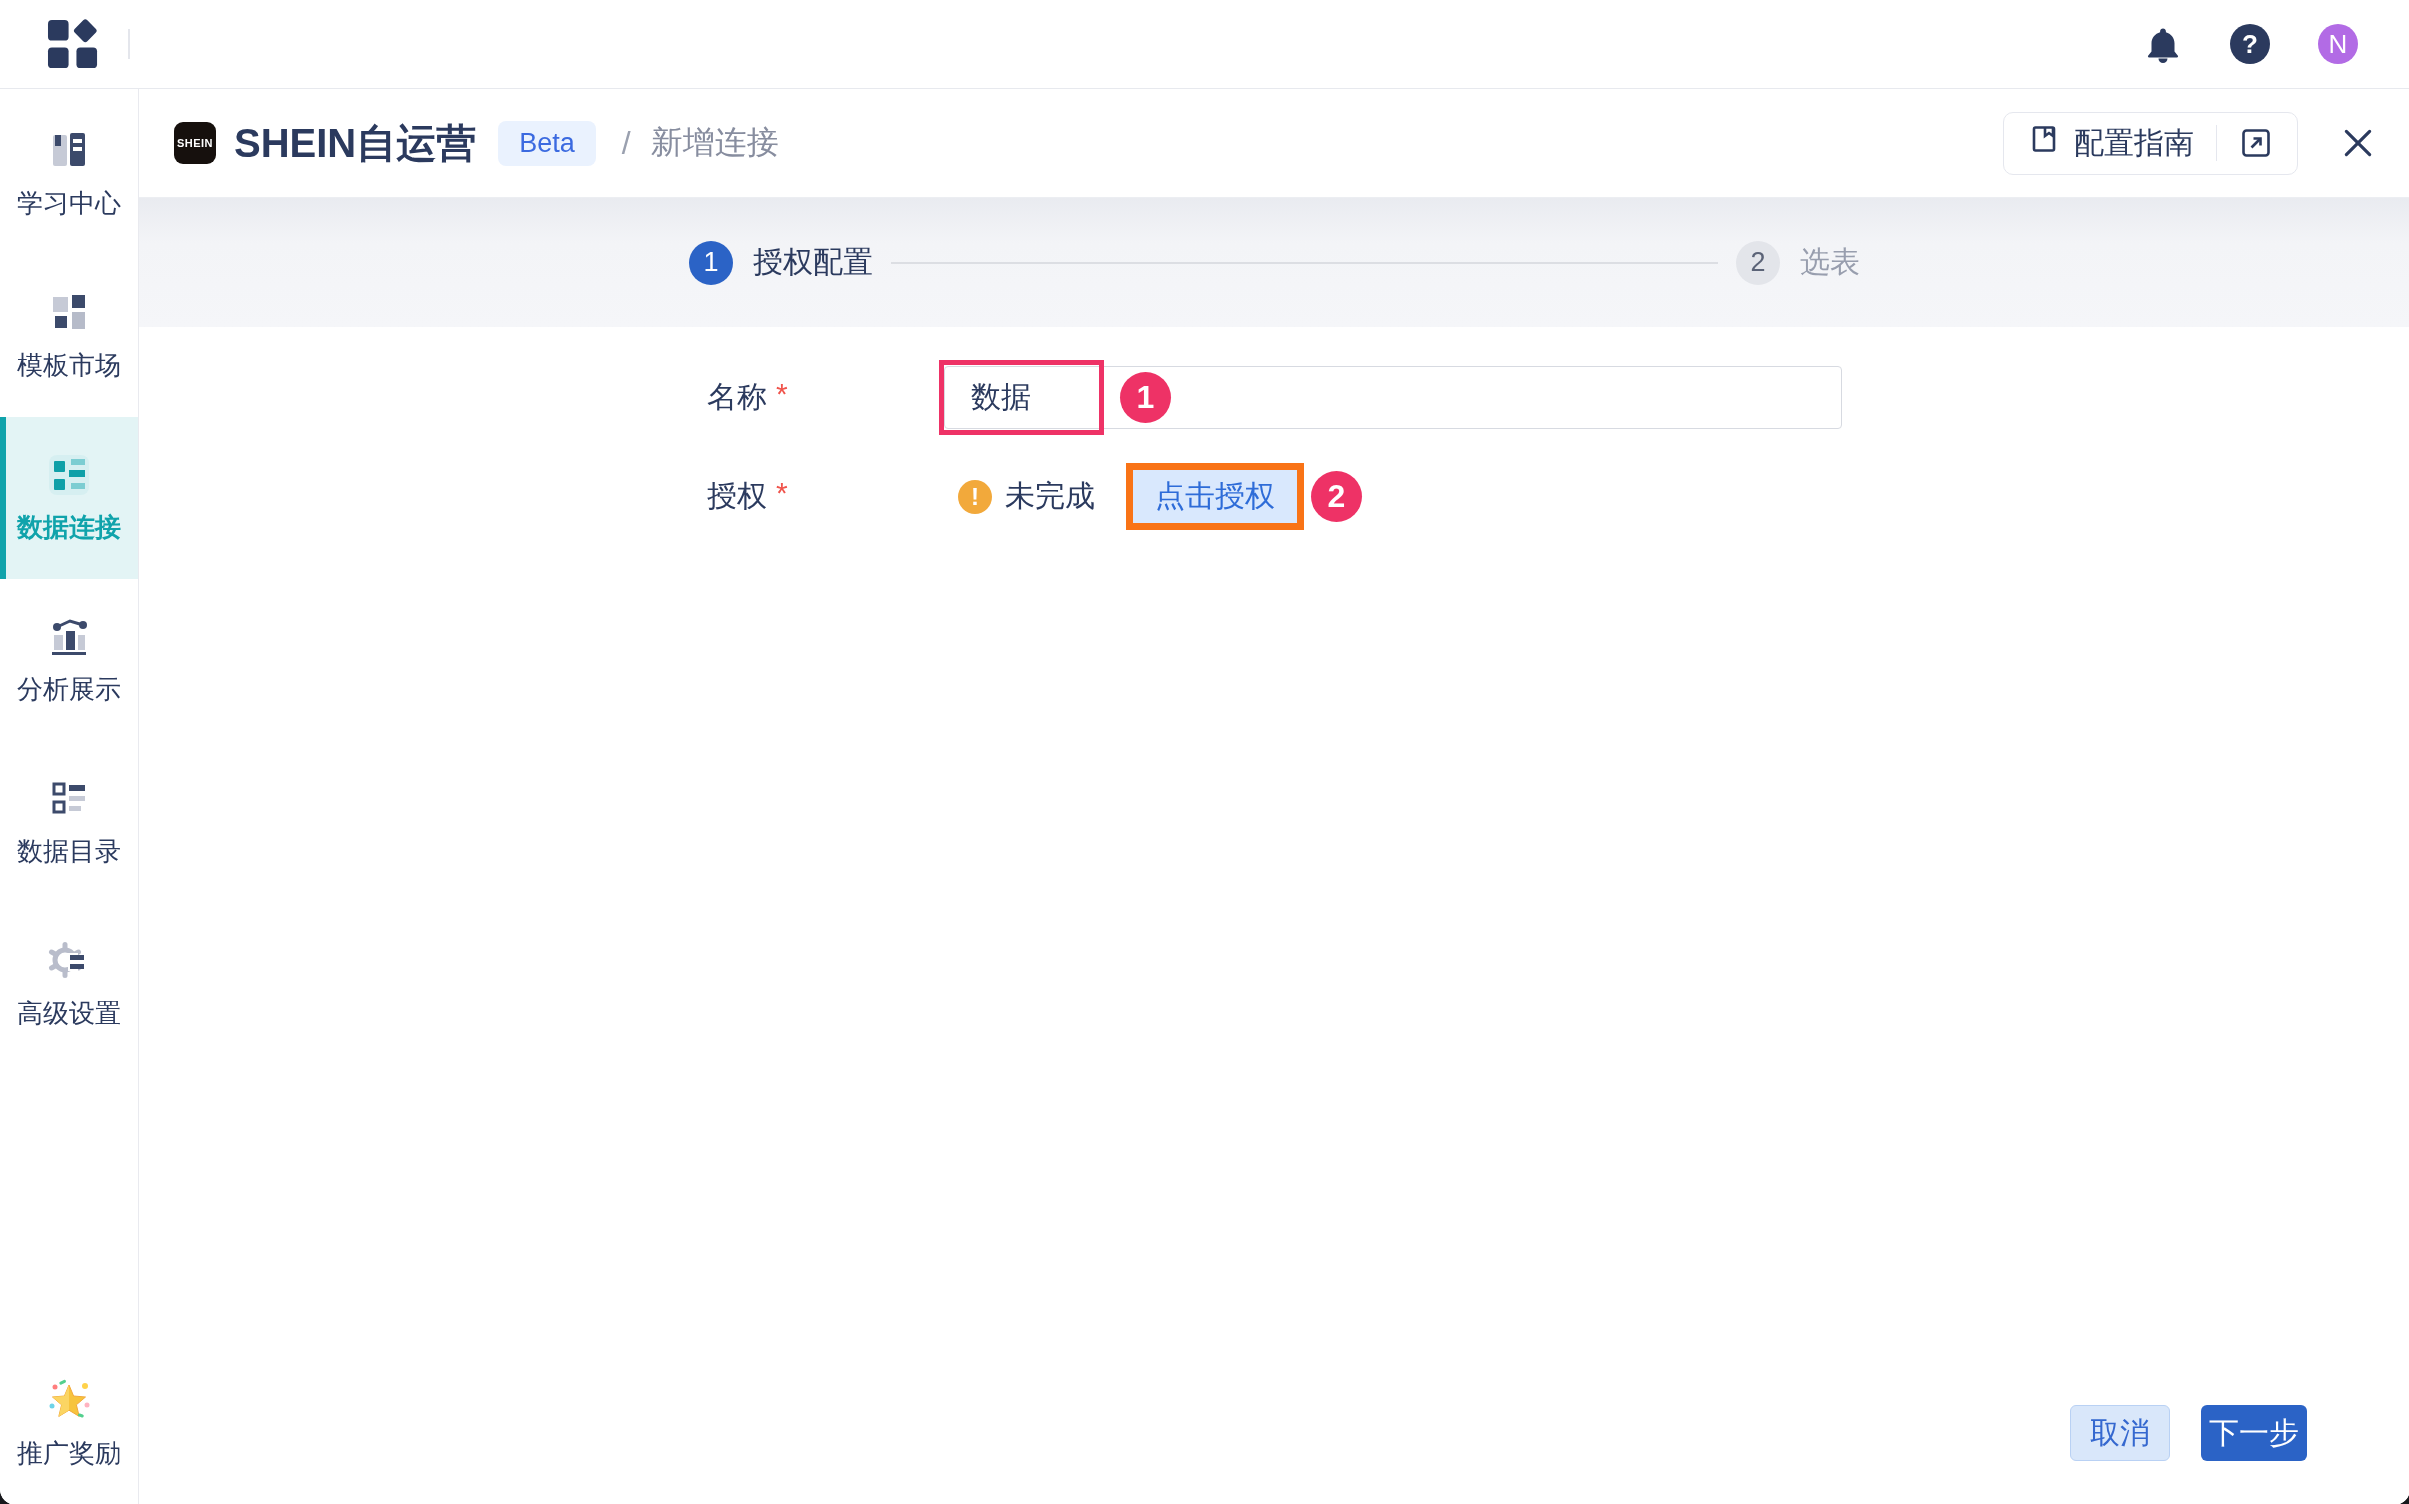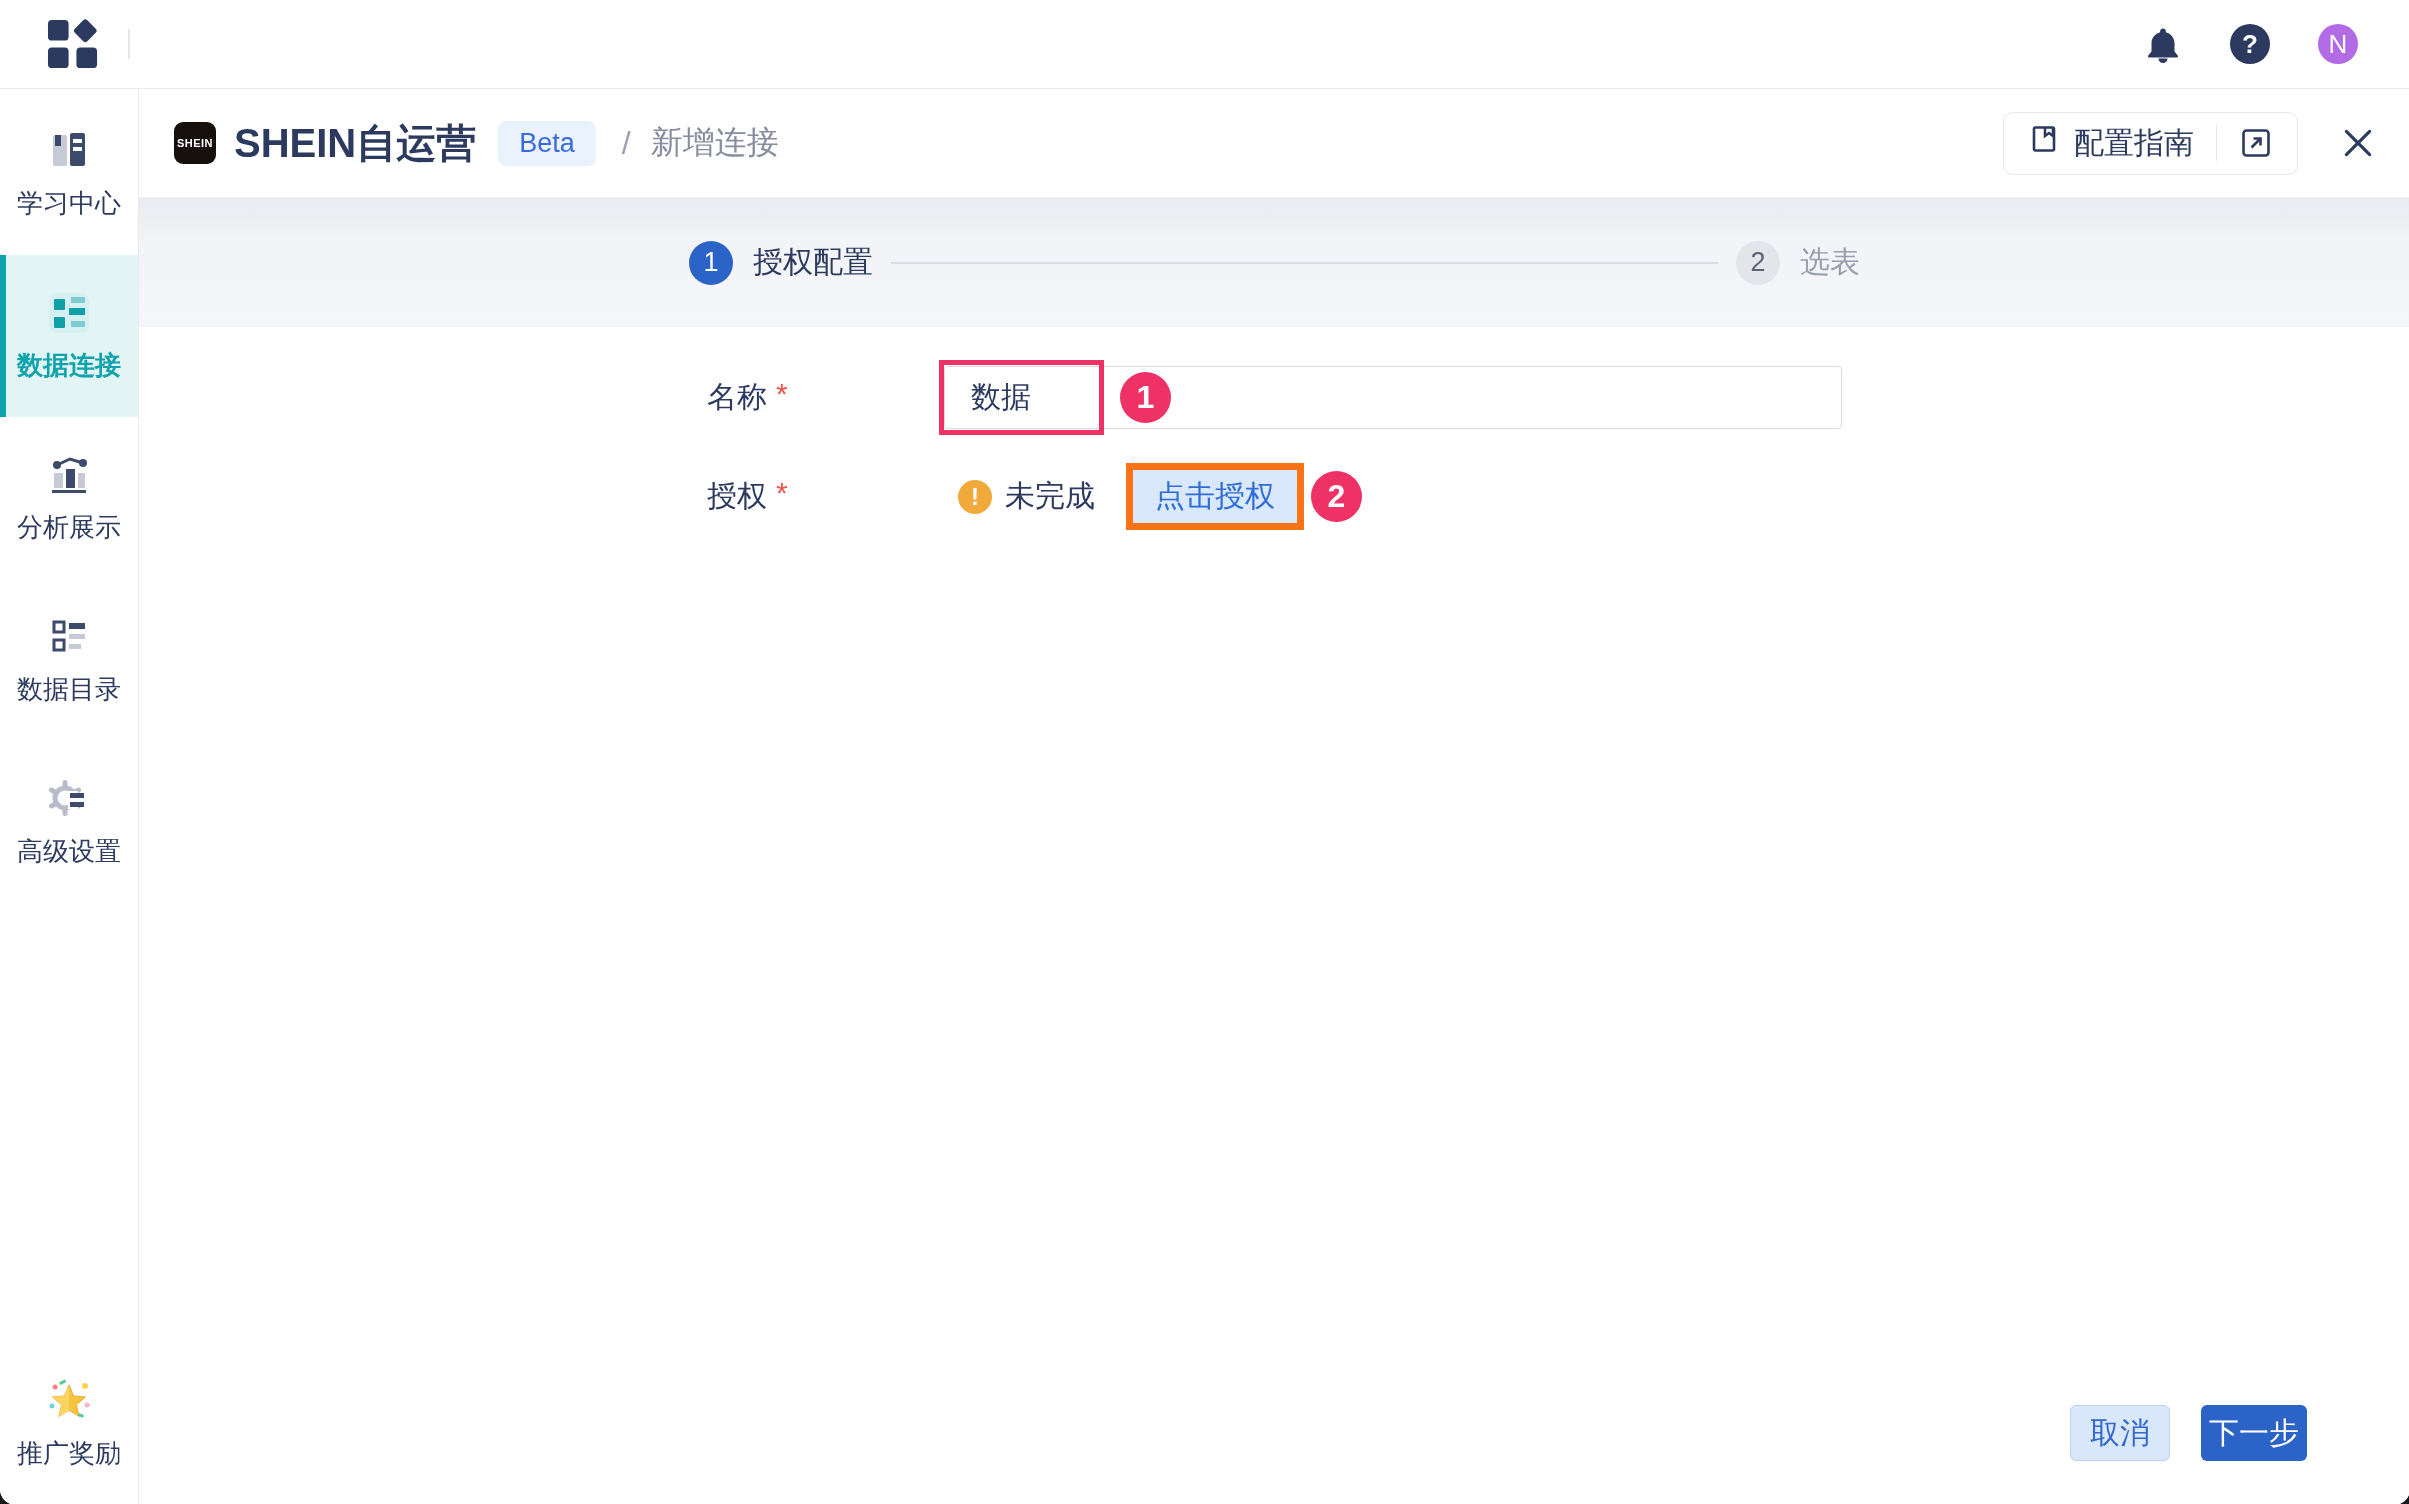--- a/index.html
+++ b/index.html
@@ -126,20 +126,31 @@
             <rect x="7" y="7" width="14" height="31" rx="2" fill="#c6cad6"></rect>
             <rect x="9" y="7" width="6" height="11" fill="#3c4a6b"></rect>
             <rect x="24" y="5" width="15" height="33" rx="2" fill="#3c4a6b"></rect>
             <rect x="27" y="11" width="9" height="4" fill="#fff"></rect>
             <rect x="27" y="19" width="9" height="4" fill="#fff"></rect>
           </svg>
         </span>
         <span class="nav-label">学习中心</span>
       </div>
 
+      <div class="nav-item">
+        <span class="icon-btn">
+          <svg width="46" height="46" viewBox="0 0 46 46">
+            <rect x="7" y="7" width="15" height="15" fill="#c6cad6"></rect>
+            <rect x="26" y="5" width="13" height="13" fill="#3c4a6b"></rect>
+            <rect x="9" y="26" width="12" height="12" fill="#3c4a6b"></rect>
+            <rect x="26" y="22" width="13" height="17" fill="#b6bbc9"></rect>
+          </svg>
+        </span>
+        <span class="nav-label">模板市场</span>
+      </div>
 
       <div class="nav-item active">
         <span class="icon-btn">
           <svg width="46" height="46" viewBox="0 0 46 46">
             <rect x="3" y="3" width="40" height="40" rx="8" fill="#d6eff1"></rect>
             <rect x="8" y="9" width="11" height="11" rx="1" fill="#0fa0a8"></rect>
             <rect x="8" y="27" width="11" height="11" rx="1" fill="#0fa0a8"></rect>
             <rect x="25" y="7" width="14" height="6" fill="#7ccdd2"></rect>
             <rect x="23" y="18" width="16" height="7" fill="#0fa0a8"></rect>
             <rect x="25" y="31" width="14" height="6" fill="#7ccdd2"></rect>

